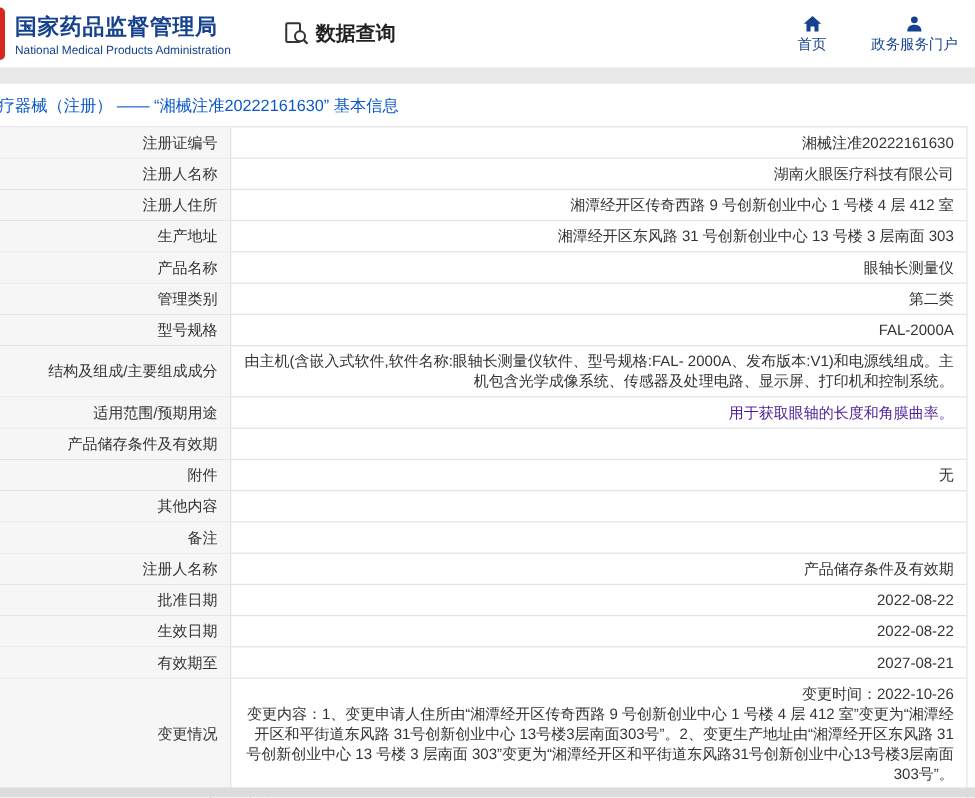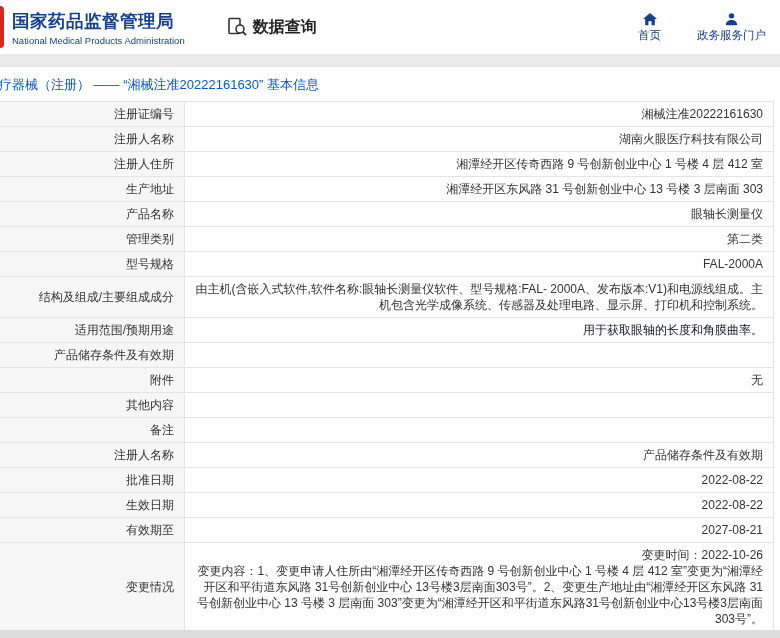--- a/index.html
+++ b/index.html
@@ -27,21 +27,21 @@
 
   .breadcrumb { padding: 9px 0 7px 28px; font-size: 13px; color: #0a58ca; white-space: nowrap; }
 
   
   .table { width: 816px; border: 1px solid #e4e4e4; border-bottom: none; }
   .row { display: flex; border-bottom: 1px solid #e4e4e4; min-height: 24px; }
   .cell { padding: 4px 10px; font-size: 12px; line-height: 16px; }
   .label { width: 226px; flex: none; background: #f6f6f6; text-align: right; border-right: 1px solid #e4e4e4; color: #333; display: flex; justify-content: flex-end; align-items: center; gap: 4px; }
   .value { flex: 1; color: #333; }
   .value .txt { white-space: pre-line; display: block; text-align: right; }
-  .value .txt.red { color: #0f172a; }
+  .value .txt.red { color: #4c1d95; }
   .value a { color: #0a58ca; text-decoration: none; }
 
   .footer-strip { position: absolute; left: 0; right: 0; bottom: 0; height: 8px; background: #dcdcdc; }
 </style>
 </head>
 <body>
 
 <div class="page">
 
   <div class="header">

